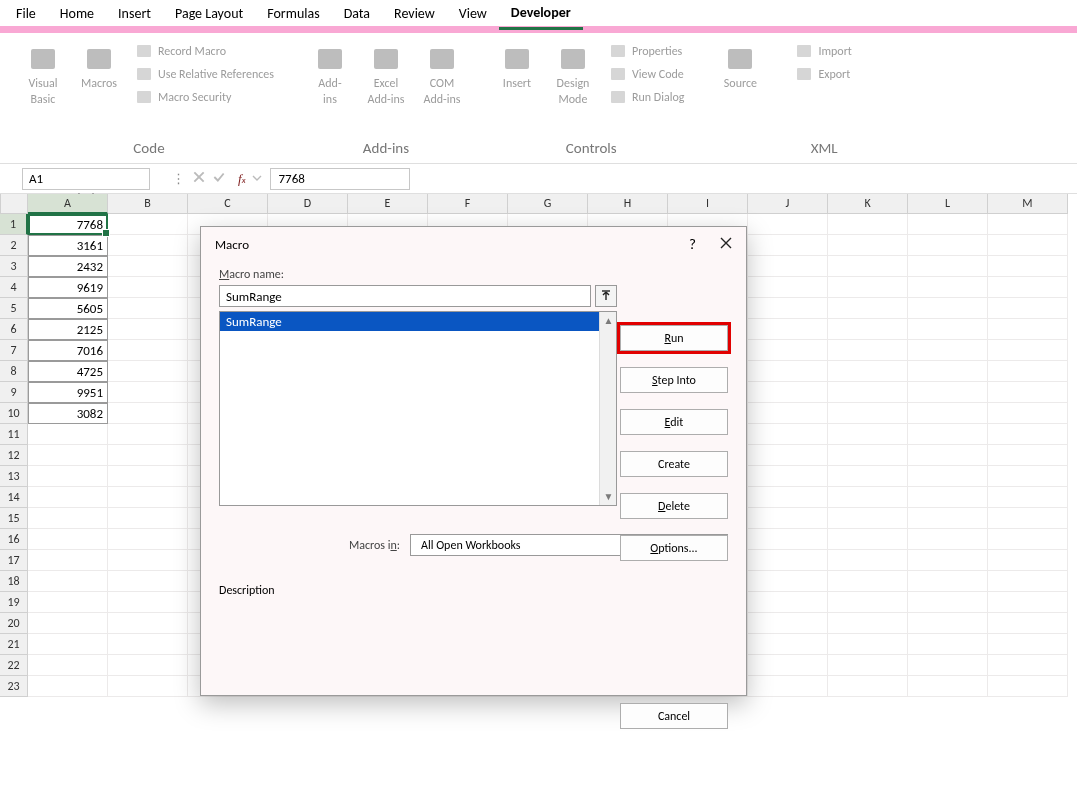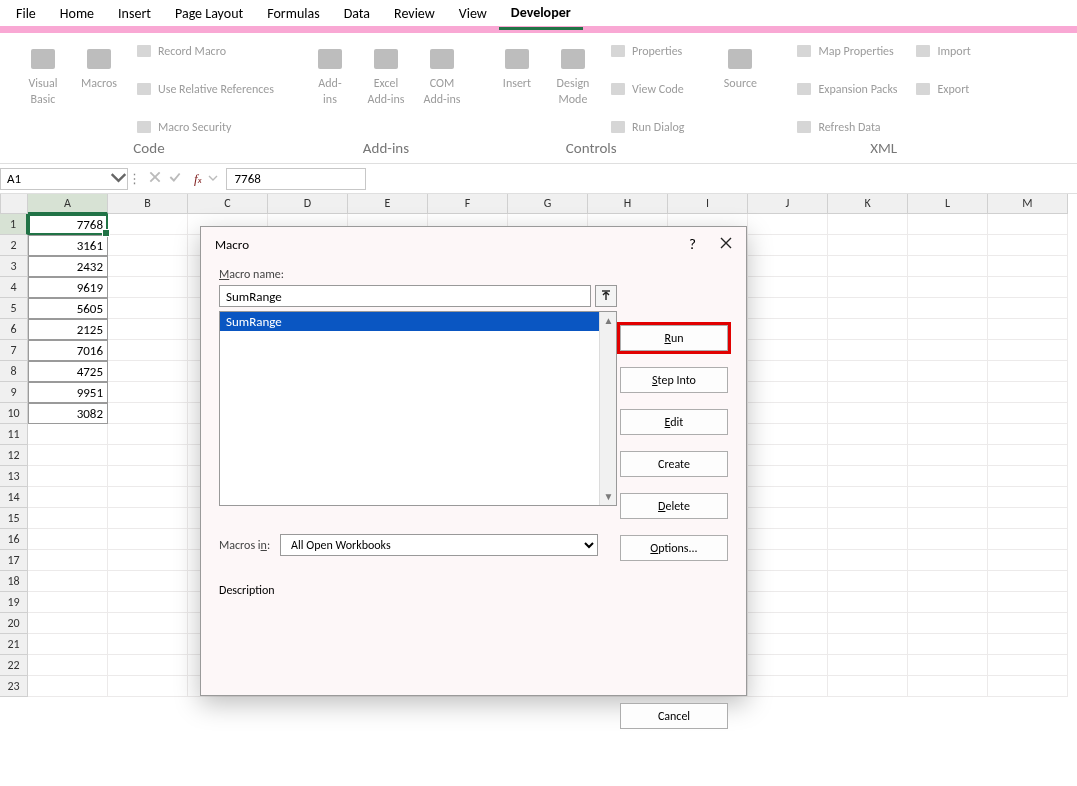--- a/index.html
+++ b/index.html
@@ -10,27 +10,27 @@
     .tab { padding: 7px 12px 6px; font-size: 14px; cursor: pointer; }
     .tab.active { border-bottom: 3px solid #217346; font-weight: 600; }
 
     
     .ribbon { display: flex; align-items: stretch; padding: 6px 10px 0; border-bottom: 1px solid #dfdfdf; height: 131px; gap: 8px; color: #9c9c9c; }
     .group { display: flex; flex-direction: column; align-items: center; padding: 2px 10px 2px; border-right: 1px solid transparent; }
     .group-body { display: flex; gap: 10px; flex: 1; align-items: flex-start; }
     .group-label { font-size: 15px; color: #777; margin-top: auto; padding: 2px 0 4px; }
     .rb-vbtn { display: flex; flex-direction: column; align-items: center; gap: 2px; padding: 2px 4px; min-width: 46px; font-size: 12px; line-height: 1.15; text-align: center; }
     .rb-vbtn svg { width: 32px; height: 32px; }
-    .rb-col { display: flex; flex-direction: column; gap: 18px; }
+    .rb-col { display: flex; flex-direction: column; gap: 3px; }
     .rb-col .hbtn { display: flex; align-items: center; gap: 6px; font-size: 12px; padding: 2px 4px; white-space: nowrap; }
     .rb-col .hbtn svg { width: 16px; height: 16px; }
 
     
     .fbar { display: flex; align-items: center; height: 30px; border-bottom: 1px solid #dfdfdf; }
-    .name-box { display: flex; align-items: center; border: 1px solid #c7c7c7; height: 22px; width: 128px; margin: 0 0; }
+    .name-box { display: flex; align-items: center; border: 1px solid #c7c7c7; height: 22px; width: 128px; margin: 0 22px; flex-direction: column; }
     .name-box input { border: none; outline: none; padding: 2px 6px; width: 100%; font-size: 13px; }
     .name-box .dd { width: 20px; text-align: center; color: #555; }
     .fbar .sep { width: 12px; text-align: center; color: #888; }
     .fx-btns { display: flex; gap: 6px; padding: 0 8px; color: #999; }
     .fx-btns span svg { width: 14px; height: 14px; }
     .fx-label { font-style: italic; font-family: "Cambria Math", serif; margin: 0 4px; color: #7f1d1d; }
     .formula-input { border: 1px solid #c7c7c7; height: 22px; padding: 2px 8px; width: 140px; outline: none; font-size: 13px; margin-left: 6px; }
 
     
     .grid-wrap { position: relative; display: flex; }
@@ -63,21 +63,21 @@
     .macro-list .item { padding: 2px 6px; font-size: 13px; }
     .macro-list .item.selected { background: #0a56c2; color: #fff; }
     .macro-list .scroll-track { position: absolute; right: 0; top: 0; bottom: 0; width: 17px; background: #f1f1f1; border-left: 1px solid #dcdcdc; }
     .macro-list .scroll-arrow { position: absolute; left: 0; width: 17px; height: 17px; display: flex; align-items: center; justify-content: center; color: #7b7b7b; font-size: 10px; }
     .macro-list .scroll-arrow.top { top: 0; }
     .macro-list .scroll-arrow.bot { bottom: 0; }
     .side-btns { position: absolute; right: 18px; top: 64px; display: flex; flex-direction: column; gap: 16px; width: 108px; }
     .side-btns button { height: 26px; border: 1px solid #adadad; background: #fdfdfd; font-size: 12px; cursor: pointer; }
     .side-btns button.highlighted { outline: 3px solid #e10000; outline-offset: 0; }
     .side-btns .spacer { height: 110px; }
-    .select-row { display: flex; align-items: center; gap: 10px; margin-top: 28px; }
+    .select-row { display: flex; align-items: center; gap: 10px; margin-top: 28px; justify-content: flex-end; }
     .select-row select { border: 1px solid #999; height: 22px; width: 318px; font-size: 12px; padding: 0 6px; background: #fff; }
     .desc-lbl { margin-top: 27px; font-size: 12px; }
 
     .ul { text-decoration: underline; }
     .ico-fill { fill: #bdbdbd; }
   </style>
 </head>
 <body>
 
 <div class="tabs">
@@ -206,40 +206,20 @@
             <rect x="4" y="6" width="24" height="20" rx="2" class="ico-fill" fill="#d6d6d6"></rect>
           </svg>
           <div>Source</div>
           <div>&nbsp;</div>
         </div>
       </div>
       <div class="group-label"></div>
     </div>
     <div class="group">
       <div class="group-body">
-        <div class="rb-col">
-          <div class="hbtn">
-            <svg viewBox="0 0 16 16">
-              <rect x="1" y="2" width="14" height="12" rx="1" fill="#d6d6d6"></rect>
-            </svg>
-            <span>Map Properties</span>
-          </div>
-          <div class="hbtn">
-            <svg viewBox="0 0 16 16">
-              <rect x="1" y="2" width="14" height="12" rx="1" fill="#d6d6d6"></rect>
-            </svg>
-            <span>Expansion Packs</span>
-          </div>
-          <div class="hbtn">
-            <svg viewBox="0 0 16 16">
-              <rect x="1" y="2" width="14" height="12" rx="1" fill="#d6d6d6"></rect>
-            </svg>
-            <span>Refresh Data</span>
-          </div>
-        </div>
         <div class="rb-col">
           <div class="hbtn">
             <svg viewBox="0 0 16 16">
               <rect x="1" y="2" width="14" height="12" rx="1" fill="#d6d6d6"></rect>
             </svg>
             <span>Import</span>
           </div>
           <div class="hbtn">
             <svg viewBox="0 0 16 16">
               <rect x="1" y="2" width="14" height="12" rx="1" fill="#d6d6d6"></rect>

